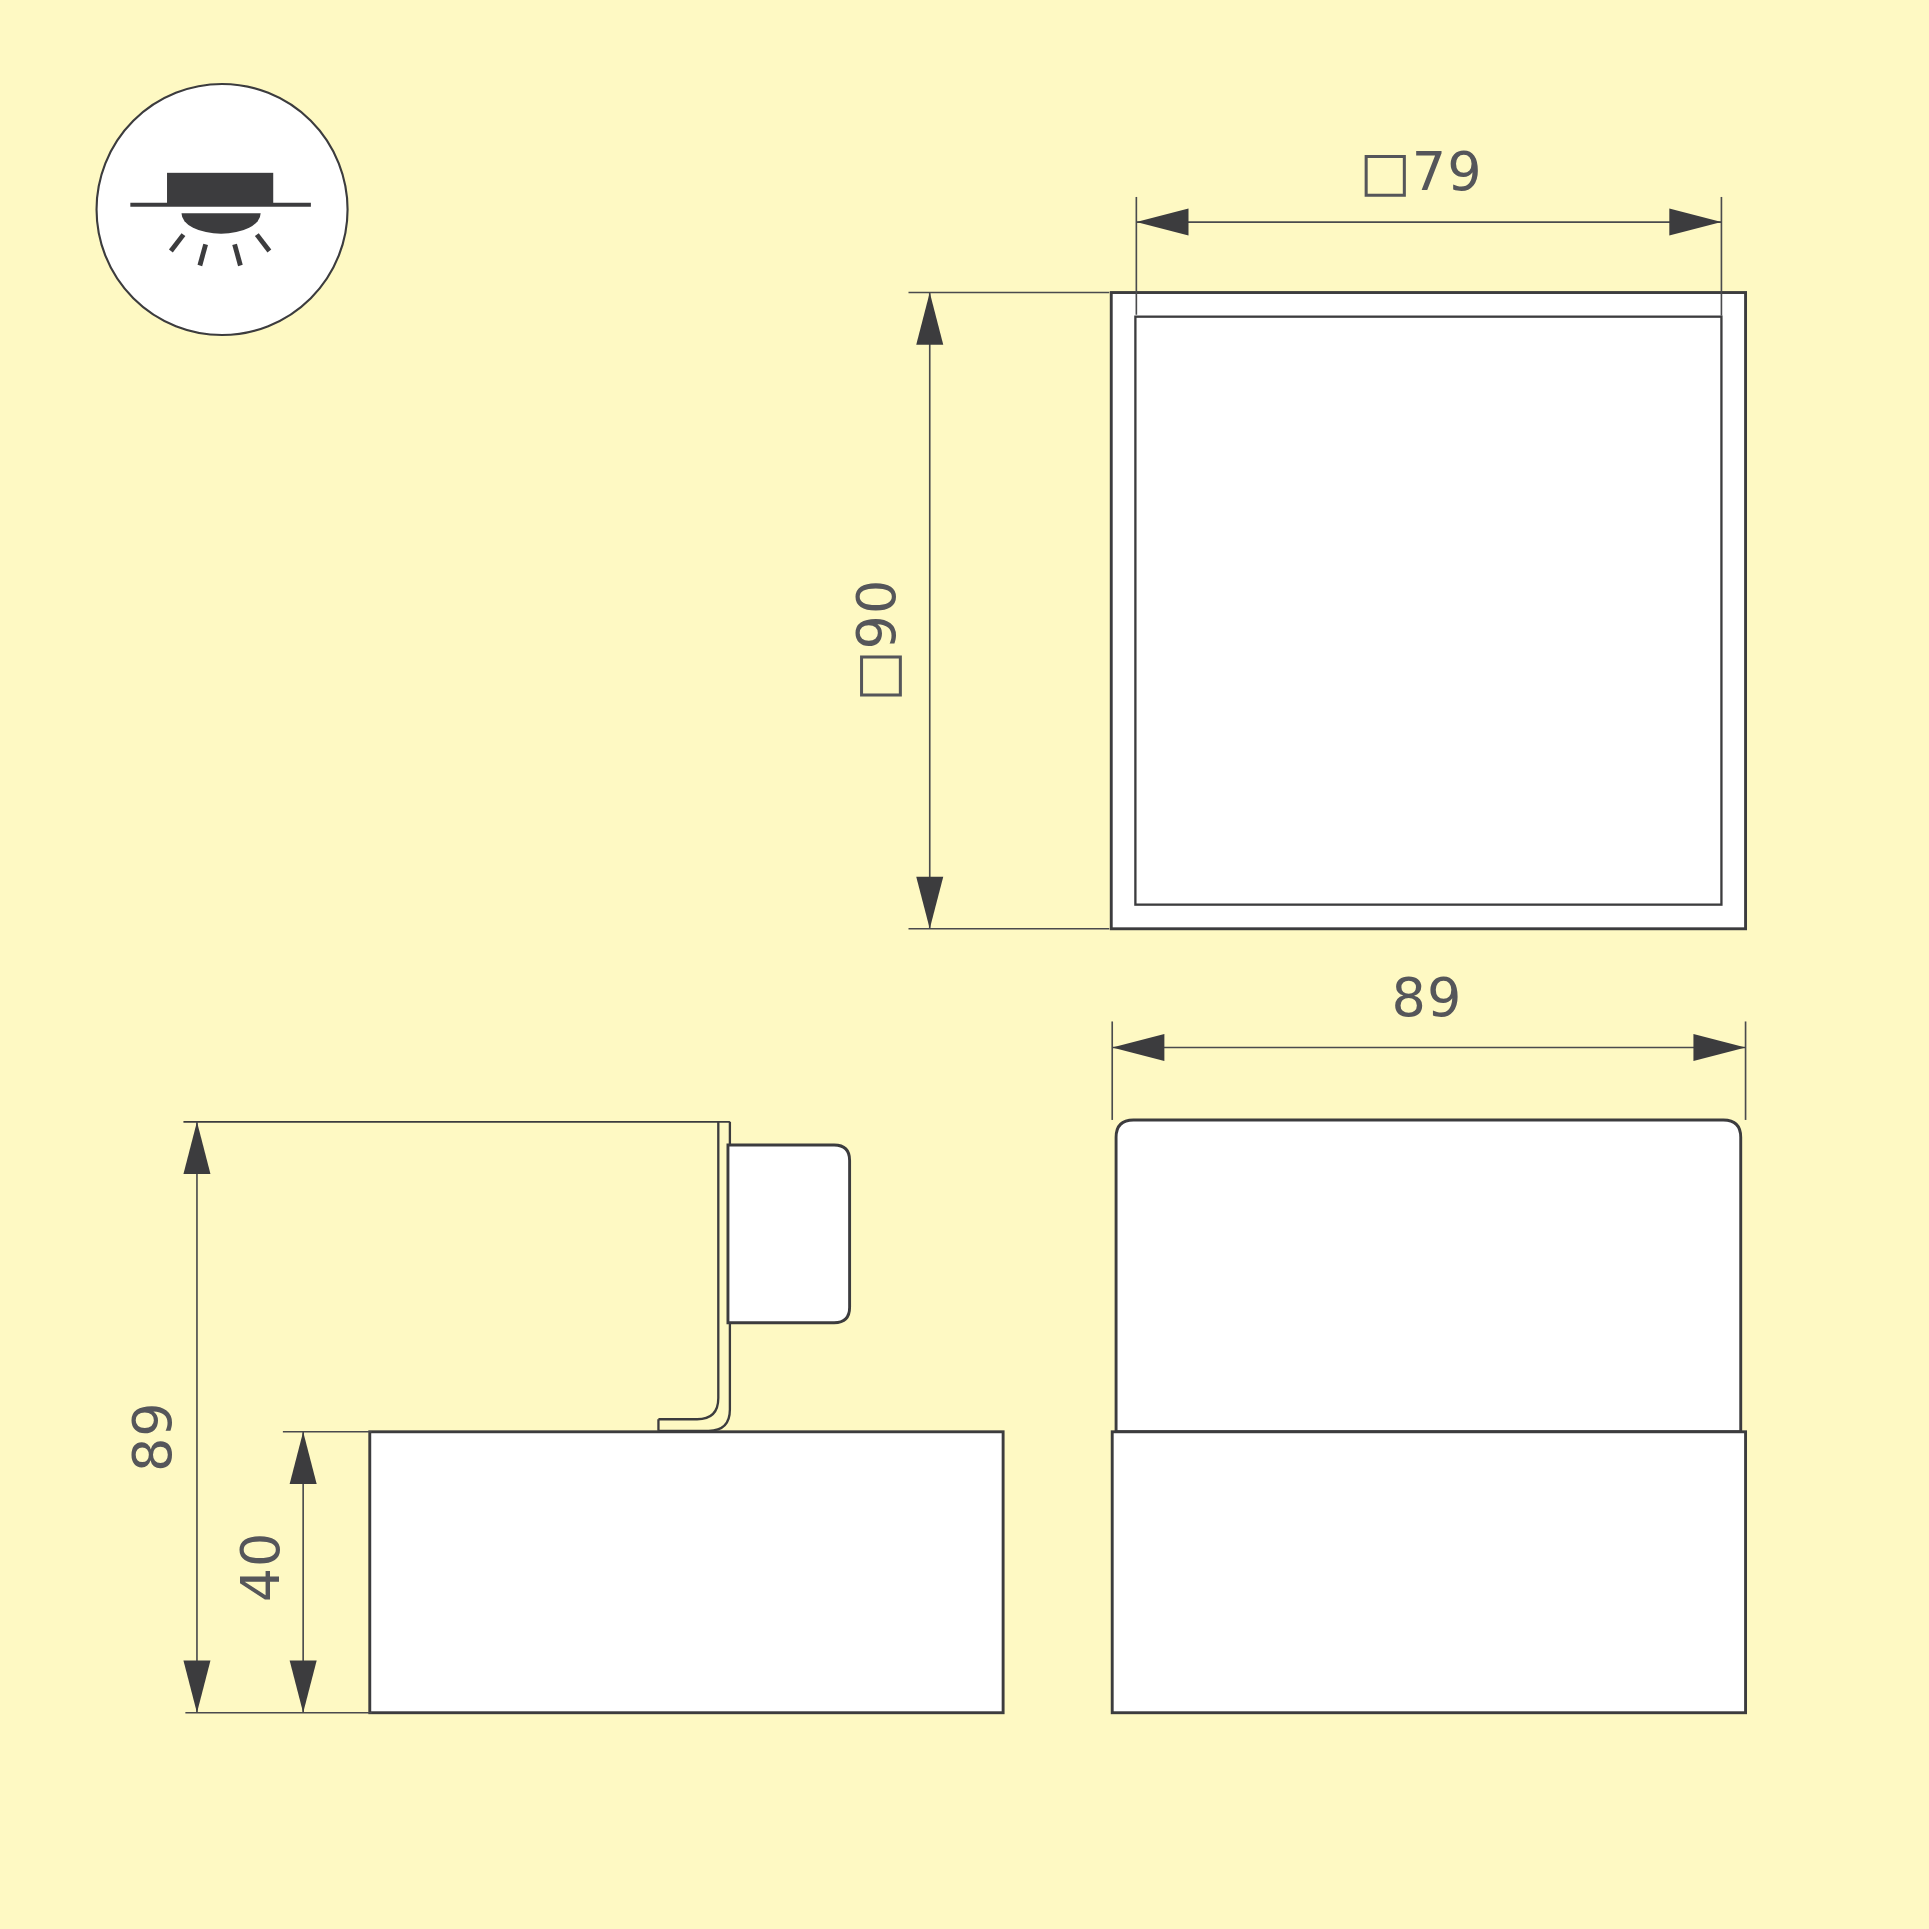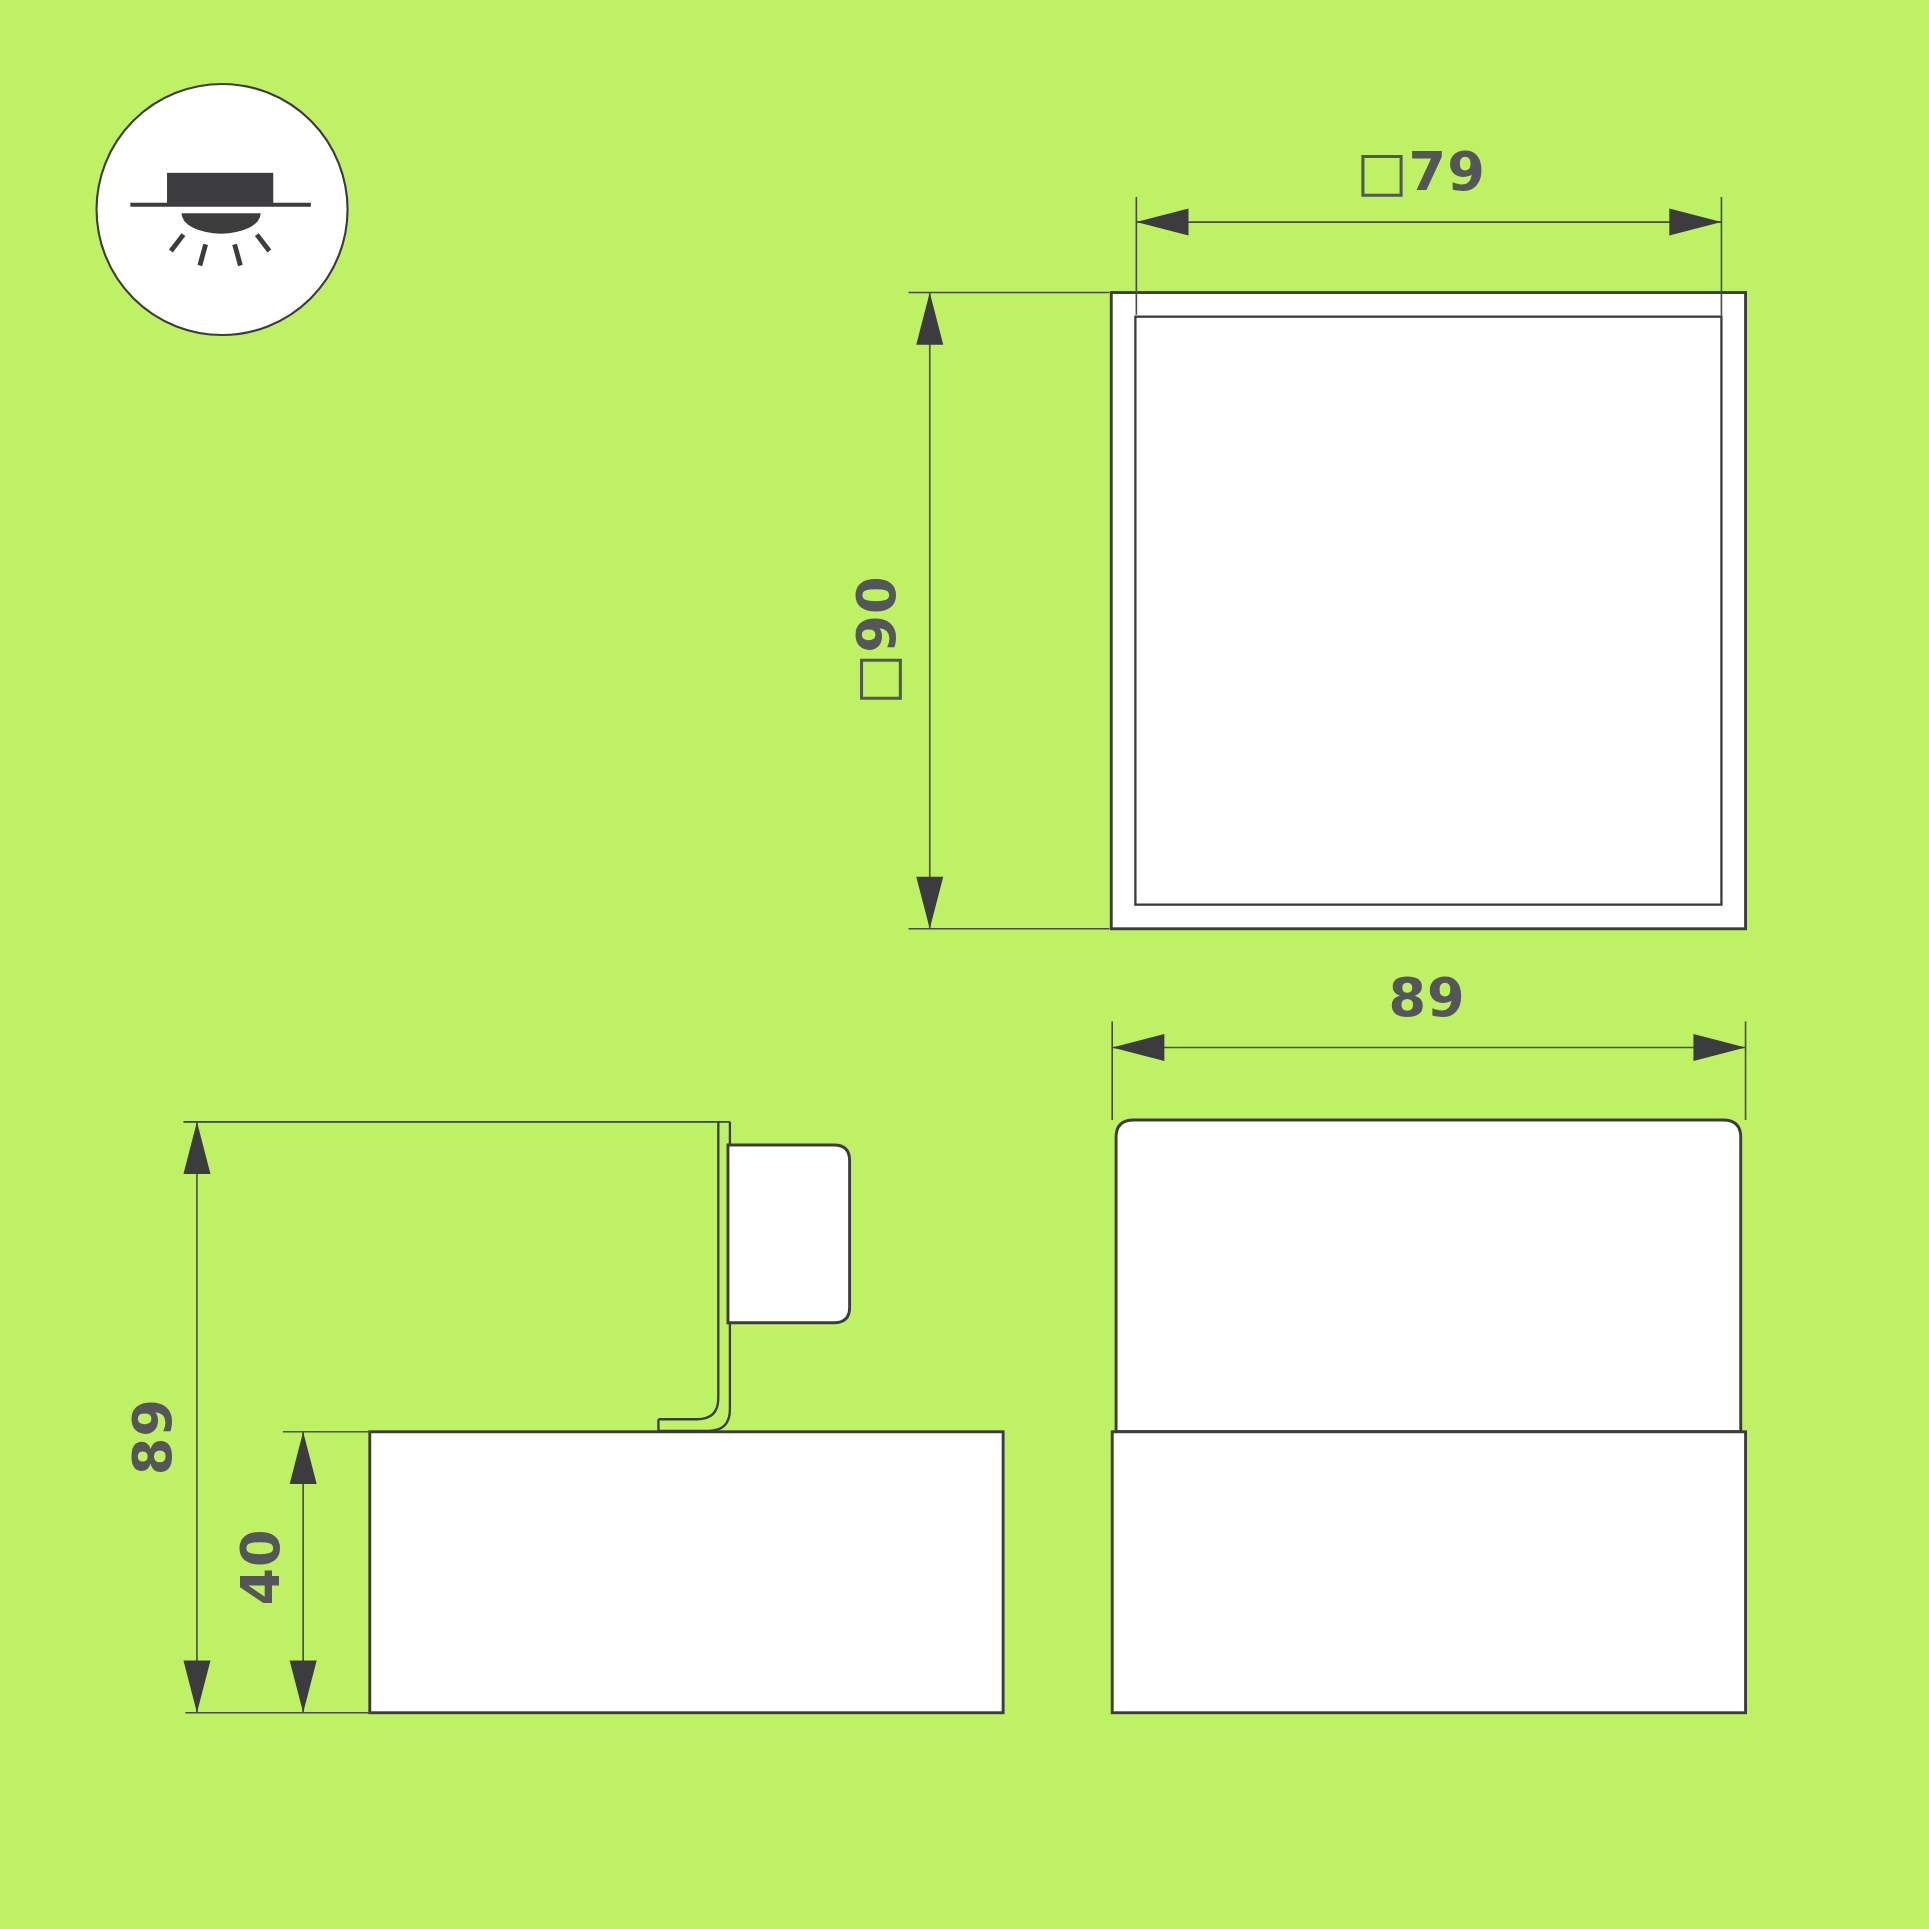--- a/index.html
+++ b/index.html
@@ -4,23 +4,22 @@
 <style>
   html, body {
     margin: 0;
     padding: 0;
     background: #ffffff;
   }
   .canvas {
     position: relative;
     width: 1929px;
     height: 1929px;
-    background: #bef264;
+    background: #fef9c3;
     overflow: hidden;
-    font-weight: bold;
   }
   svg.drawing {
     position: absolute;
     left: 0;
     top: 0;
     width: 1929px;
     height: 1929px;
   }
   .obj {
     fill: #ffffff;

